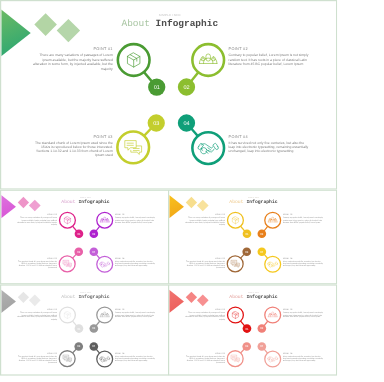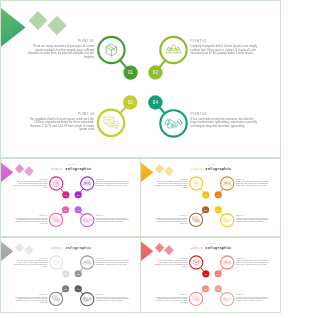--- a/index.html
+++ b/index.html
@@ -82,20 +82,24 @@
             <path d="M-8.1 -1.1 l1.2 -2.1 a1.2 1.2 0 0 1 1.8 -0.35 l1.25 1.0 l-2.4 3.35 a1.2 1.2 0 0 1 -1.85 -1.9 Z"></path>
             <path d="M8.1 -1.1 l-1.2 -2.1 a1.2 1.2 0 0 0 -1.8 -0.35 l-1.25 1.0 l2.4 3.35 a1.2 1.2 0 0 0 1.85 -1.9 Z"></path>
             <path d="M-5.85 -2.55 l1.5 -0.85 a1.95 1.95 0 0 1 2.0 0.05 l5.25 3.45 l0.95 -1.3"></path>
             <path d="M-5.75 0.8 l1.3 1.25"></path>
             <path d="M4.9 0.8 l-1.35 1.85 a1.4 1.4 0 0 1 -1.7 0.4 l-1.7 -1.1"></path>
             <path d="M-0.3 -0.3 l2.6 2.0 M-1.5 1.15 l2.4 1.85 M-2.1 2.8 l2.0 1.5"></path>
             <path d="M-5.35 0.15 a2.6 2.6 0 1 0 3.7 3.6 a2.6 2.6 0 0 0 -3.7 -3.6 Z"></path>
           </g>
           <text x="154.4" y="103.1" text-anchor="middle" font-size="4.6" font-family="&quot;Liberation Sans&quot;, sans-serif" fill="#fff">04</text>
         </svg>
+        <div class="hdr">
+          <div class="eyebrow" style="color: rgb(189, 189, 189);">SIMPLE INFO</div>
+          <div class="title"><span style="color: rgb(168, 197, 162);">About </span><span class="b" style="color: rgb(77, 77, 77);">Infographic</span></div>
+        </div>
         <div class="tb r" style="left: 26px; top: 38.3px;">
           <div class="lb" style="color: rgb(134, 134, 134);">POINT 01</div>
           <div class="bd" style="color: rgb(125, 125, 125);">There are many variations of passages of Lorem ipsum available, but the majority have suffered alteration in some form, by injected available, but the majority</div>
         </div>
         <div class="tb l" style="left: 189.5px; top: 38.3px;">
           <div class="lb" style="color: rgb(134, 134, 134);">POINT 02</div>
           <div class="bd" style="color: rgb(125, 125, 125);">Contrary to popular belief, Lorem Ipsum is not simply random text. It has roots in a piece of classical Latin literature from 45 BC popular belief, Lorem Ipsum</div>
         </div>
         <div class="tb r" style="left: 26px; top: 110.8px;">
           <div class="lb" style="color: rgb(134, 134, 134);">POINT 03</div>

